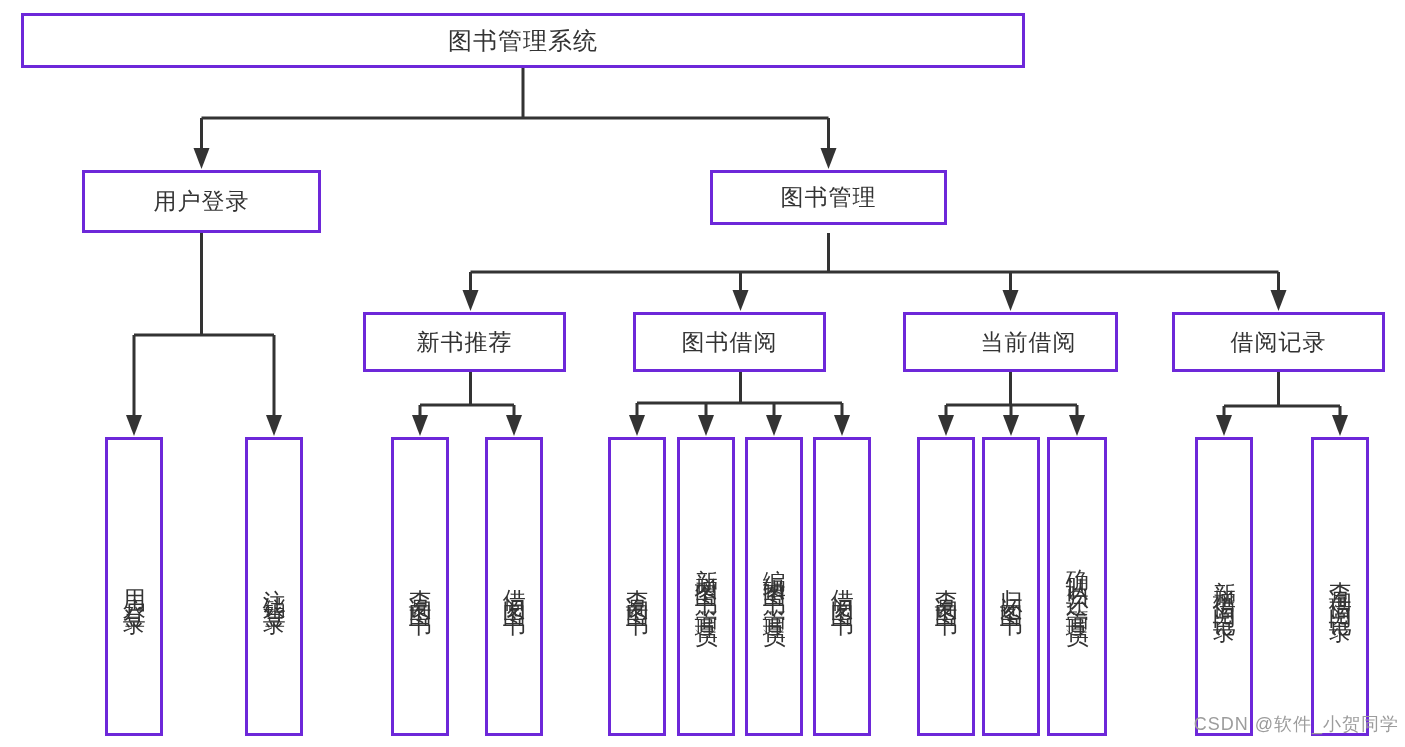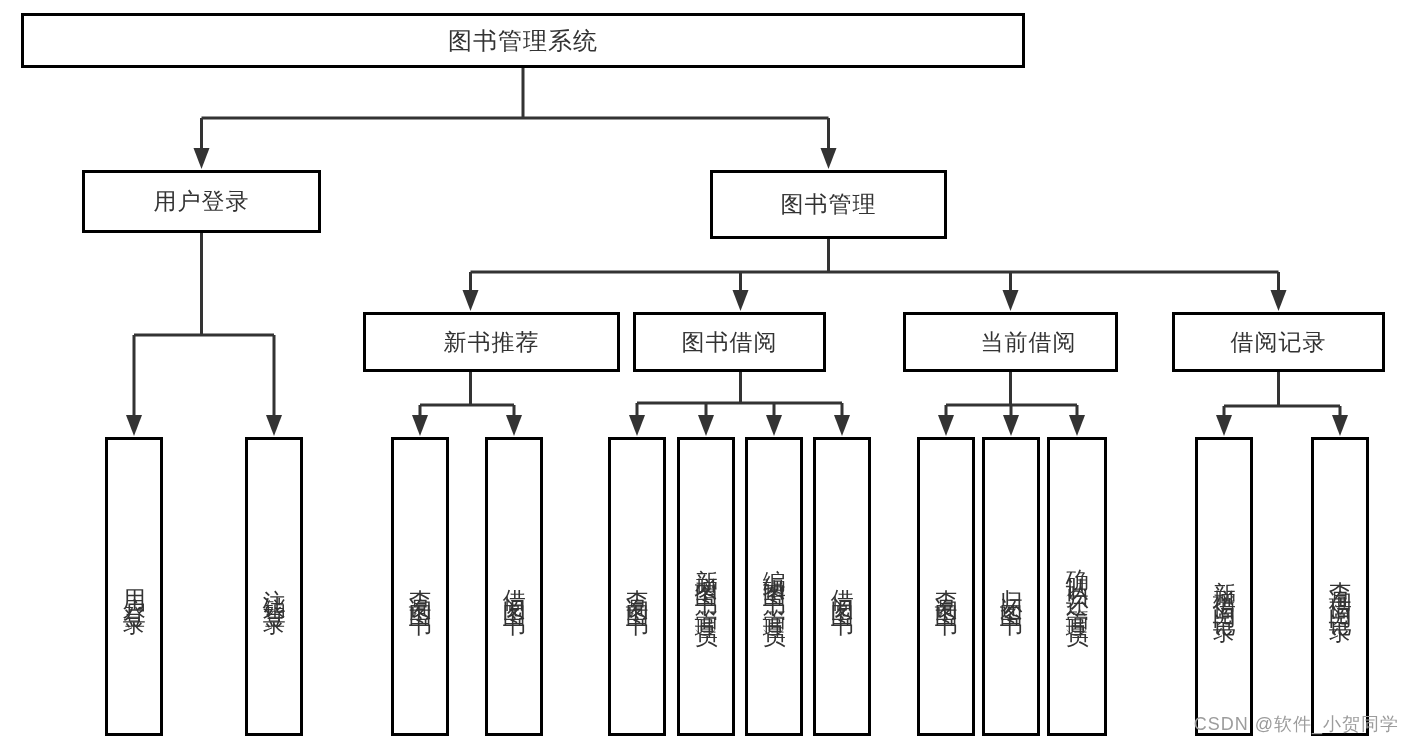--- a/index.html
+++ b/index.html
@@ -8,21 +8,21 @@
     width:1405px;height:747px;
     background:#ffffff;
     font-family:"Liberation Sans",sans-serif;
     color:#333333;
     overflow:hidden;
   }
   .wires{position:absolute;left:0;top:0;pointer-events:none;}
   .node{
     position:absolute;
     box-sizing:border-box;
-    border:3px solid #000000;
+    border:3px solid #6d28d9;
     background:#ffffff;
     display:flex;
     align-items:center;
     justify-content:center;
     text-align:left;
   }
   .node.h{font-size:23px;letter-spacing:1px;}
   .node.root{font-size:24px;}
   .node.v span{
     writing-mode:vertical-lr;
@@ -78,25 +78,25 @@
     </g>
   </svg>
 
   <div class="node h root" style="left:21px;top:13px;width:1004px;height:55px;">
     <span>图书管理系统</span>
   </div>
 
   <div class="node h" style="left:82px;top:170px;width:239px;height:63px;">
     <span>用户登录</span>
   </div>
-  <div class="node h" style="left:710px;top:170px;width:237px;height:69px;">
+  <div class="node h" style="left:710px;top:170px;width:237px;height:55px;">
     <span>图书管理</span>
   </div>
 
-  <div class="node h" style="left:363px;top:312px;width:257px;height:60px;">
+  <div class="node h" style="left:363px;top:312px;width:203px;height:60px;">
     <span>新书推荐</span>
   </div>
   <div class="node h" style="left:633px;top:312px;width:193px;height:60px;">
     <span>图书借阅</span>
   </div>
   <div class="node h" style="left:903px;top:312px;width:215px;height:60px;padding-left:36px;">
     <span>当前借阅</span>
   </div>
   <div class="node h" style="left:1172px;top:312px;width:213px;height:60px;">
     <span>借阅记录</span>

